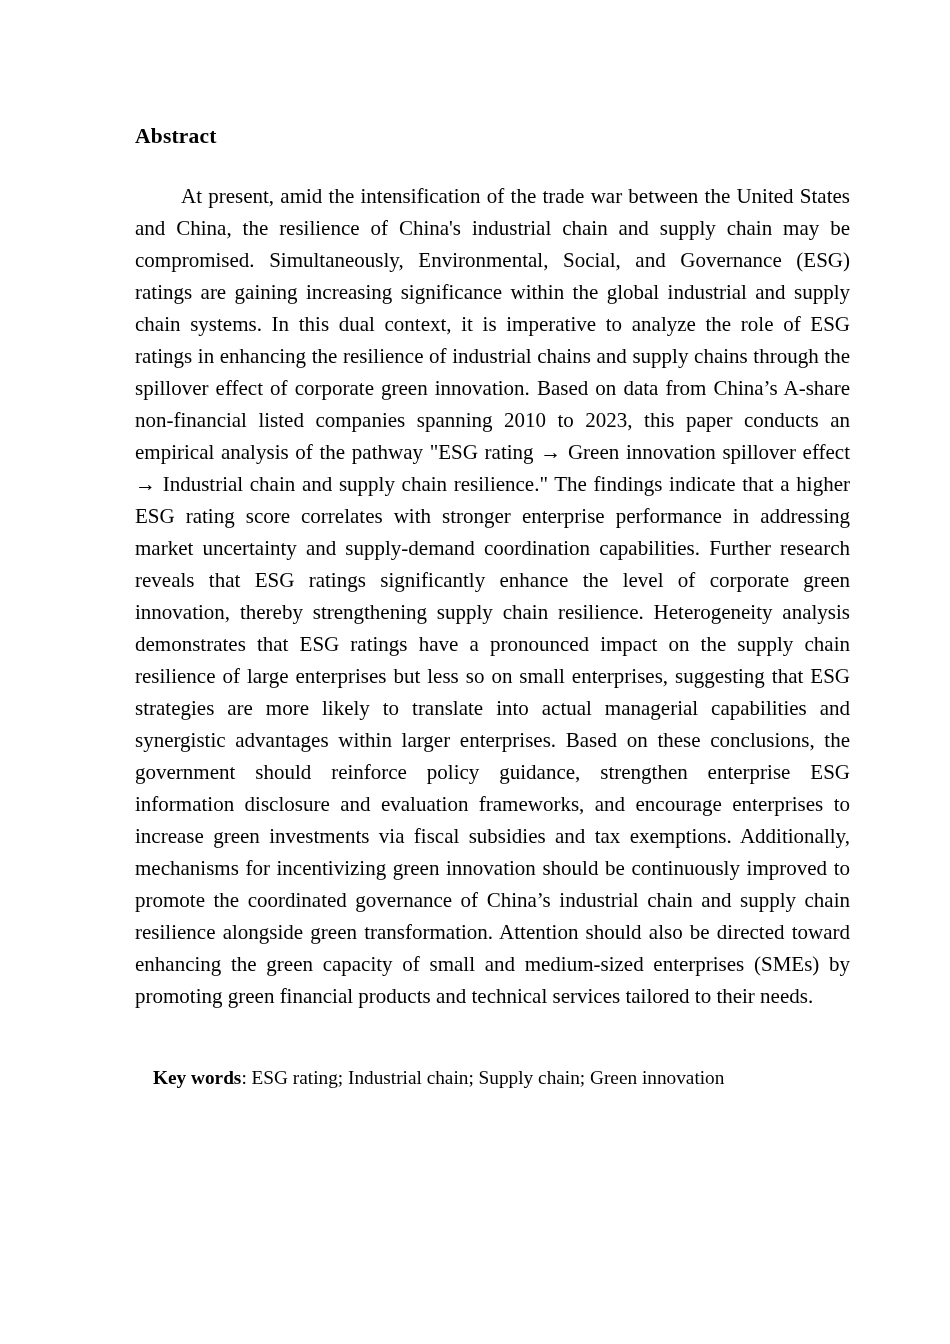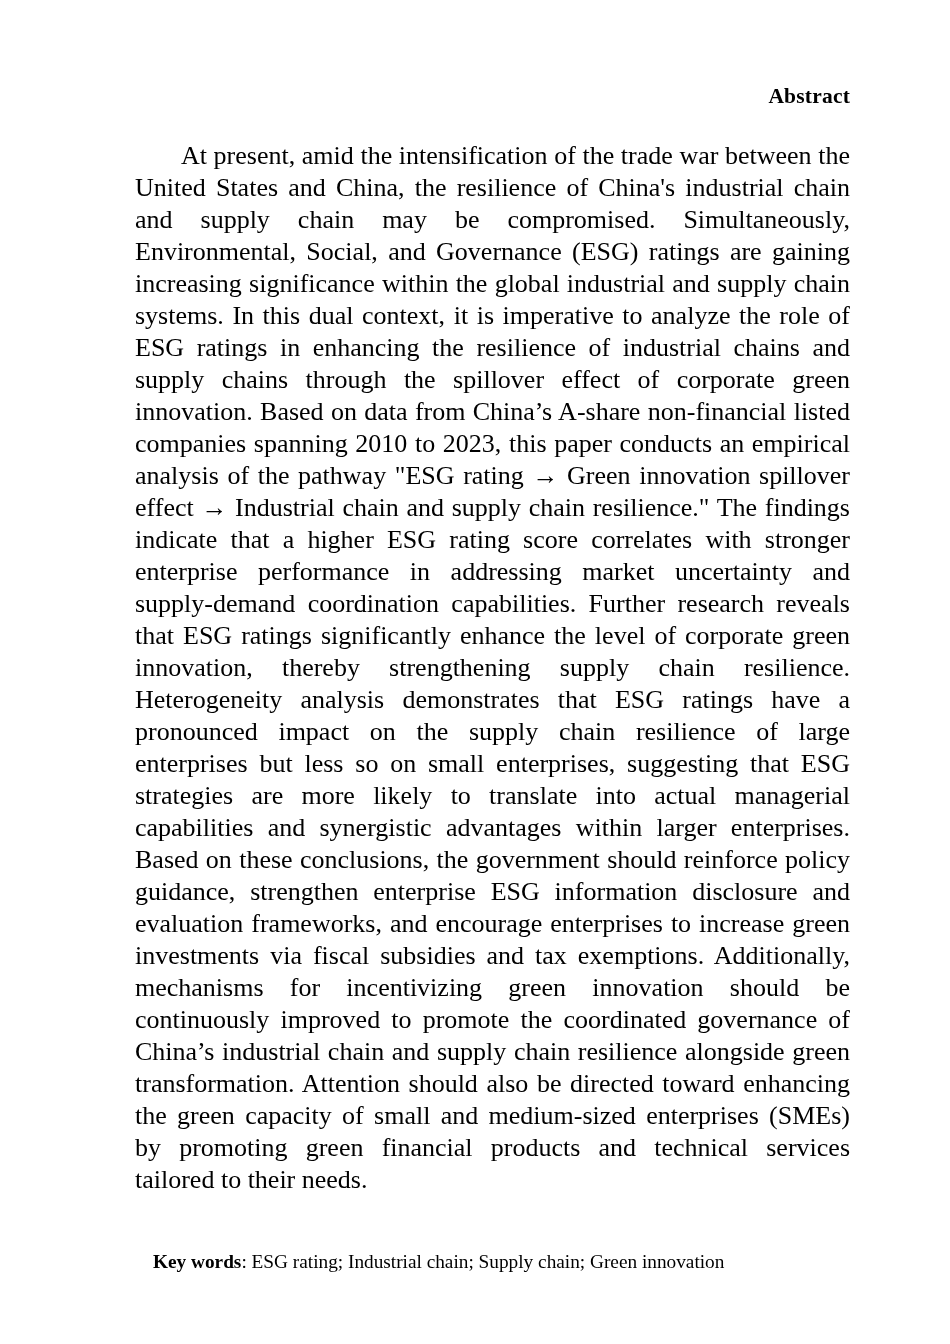--- a/index.html
+++ b/index.html
@@ -22,32 +22,32 @@
     box-sizing: border-box;
     overflow: hidden;
   }
   .content {
     position: absolute;
     left: 135px;
     top: 0;
     width: 715px;
   }
   .abstract-title {
-    text-align: right;
+    text-align: left;
     font-size: 21.5px;
     font-weight: bold;
     line-height: 32px;
     margin: 0;
-    padding-top: 80px;
+    padding-top: 120px;
     letter-spacing: 0.2px;
   }
   .abstract-body {
     margin: 0;
     padding-top: 28px;
-    font-size: 26px;
+    font-size: 21px;
     line-height: 32px;
     text-align: justify;
     text-justify: inter-word;
     text-indent: 46px;
     hyphens: none;
     word-spacing: 0px;
   }
   .keywords {
     margin: 18px;
     padding-top: 32px;

